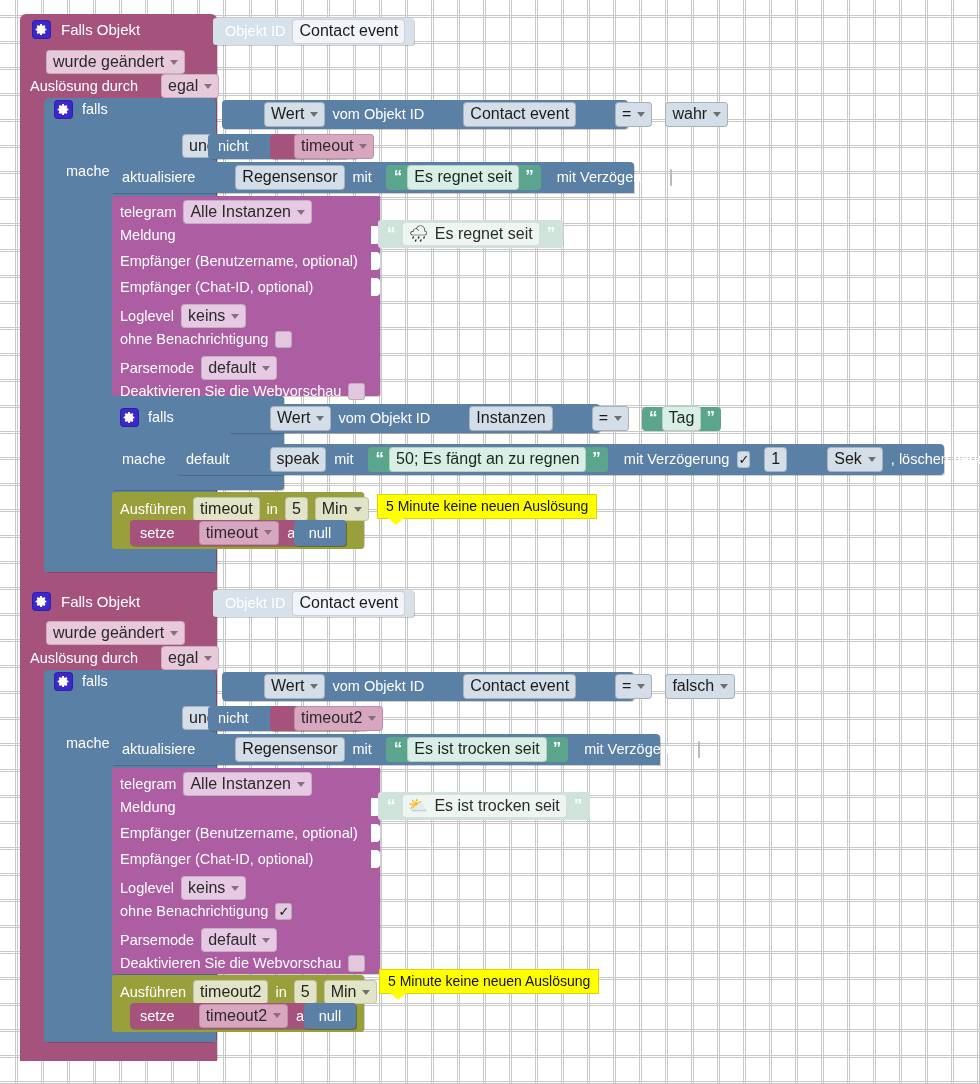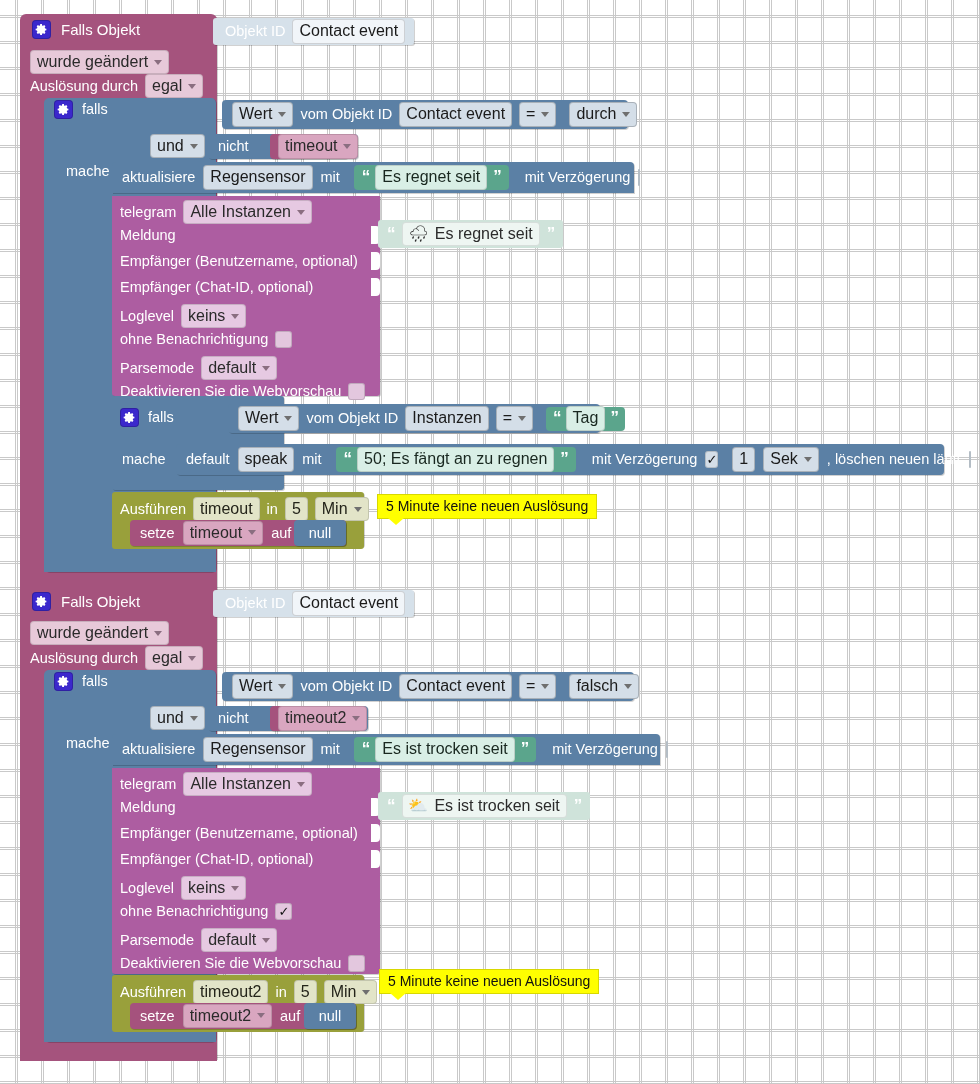--- a/index.html
+++ b/index.html
@@ -61,23 +61,23 @@
 
   .lbl{color:#ffffff;font-size:14.5px;white-space:nowrap;line-height:1;}
 
   
   .fld{
     display:inline-flex;align-items:center;gap:4px;
     background:#ffffffcc;border:1px solid #00000026;
     border-radius:4px;padding:2px 6px;
     font-size:16px;color:#1a1a1a;white-space:nowrap;line-height:1.15;
   }
-  .fld.on-event{background:#e7c9d9;border-color:#00000022;color:#2a2a2a;}
+  .fld.on-event{background:#e7c9d9;border-color:#00000022;color:#2a2a2a;margin-left:16px;}
   .fld.on-tg{background:#e6c9e2;border-color:#00000022;color:#2a2a2a;}
-  .fld.on-if{background:#d4dee8;border-color:#00000033;color:#1b1b1b;}
+  .fld.on-if{background:#d4dee8;border-color:#00000033;color:#1b1b1b;margin-left:32px;}
   .fld.on-olive{background:#e2e4c8;border-color:#00000022;color:#24241a;}
   .fld.on-green{background:#d9efe6;border-color:#00000022;color:#18271f;}
   .fld.on-objid{background:#f1f5f9;border-color:#00000026;color:#1a1a1a;}
   .fld.on-pale{background:#eef6f2;border-color:#00000018;color:#2b2b2b;}
   .caret{
     width:0;height:0;border-left:4px solid transparent;border-right:4px solid transparent;
     border-top:5px solid #6f6f6f;margin-left:2px;
   }
   .caret.light{border-top-color:#8a6e80;}
 
@@ -170,21 +170,21 @@
         <span>Wert</span>
         <i class="caret"></i>
       </span>
     <span class="lbl">vom Objekt ID</span>
     <span class="fld on-if">Contact event</span>
     <span class="fld on-if">
         <span>=</span>
         <i class="caret"></i>
       </span>
     <span class="fld on-if" style="margin-left:6px;">
-        <span>durch</span>
+        <span>wahr</span>
         <i class="caret"></i>
       </span>
   </div>
 
   <div class="abs row" style="left:150px;top:134px;gap:8px;">
     <span class="fld on-if">
         <span>und</span>
         <i class="caret"></i>
       </span>
   </div>

